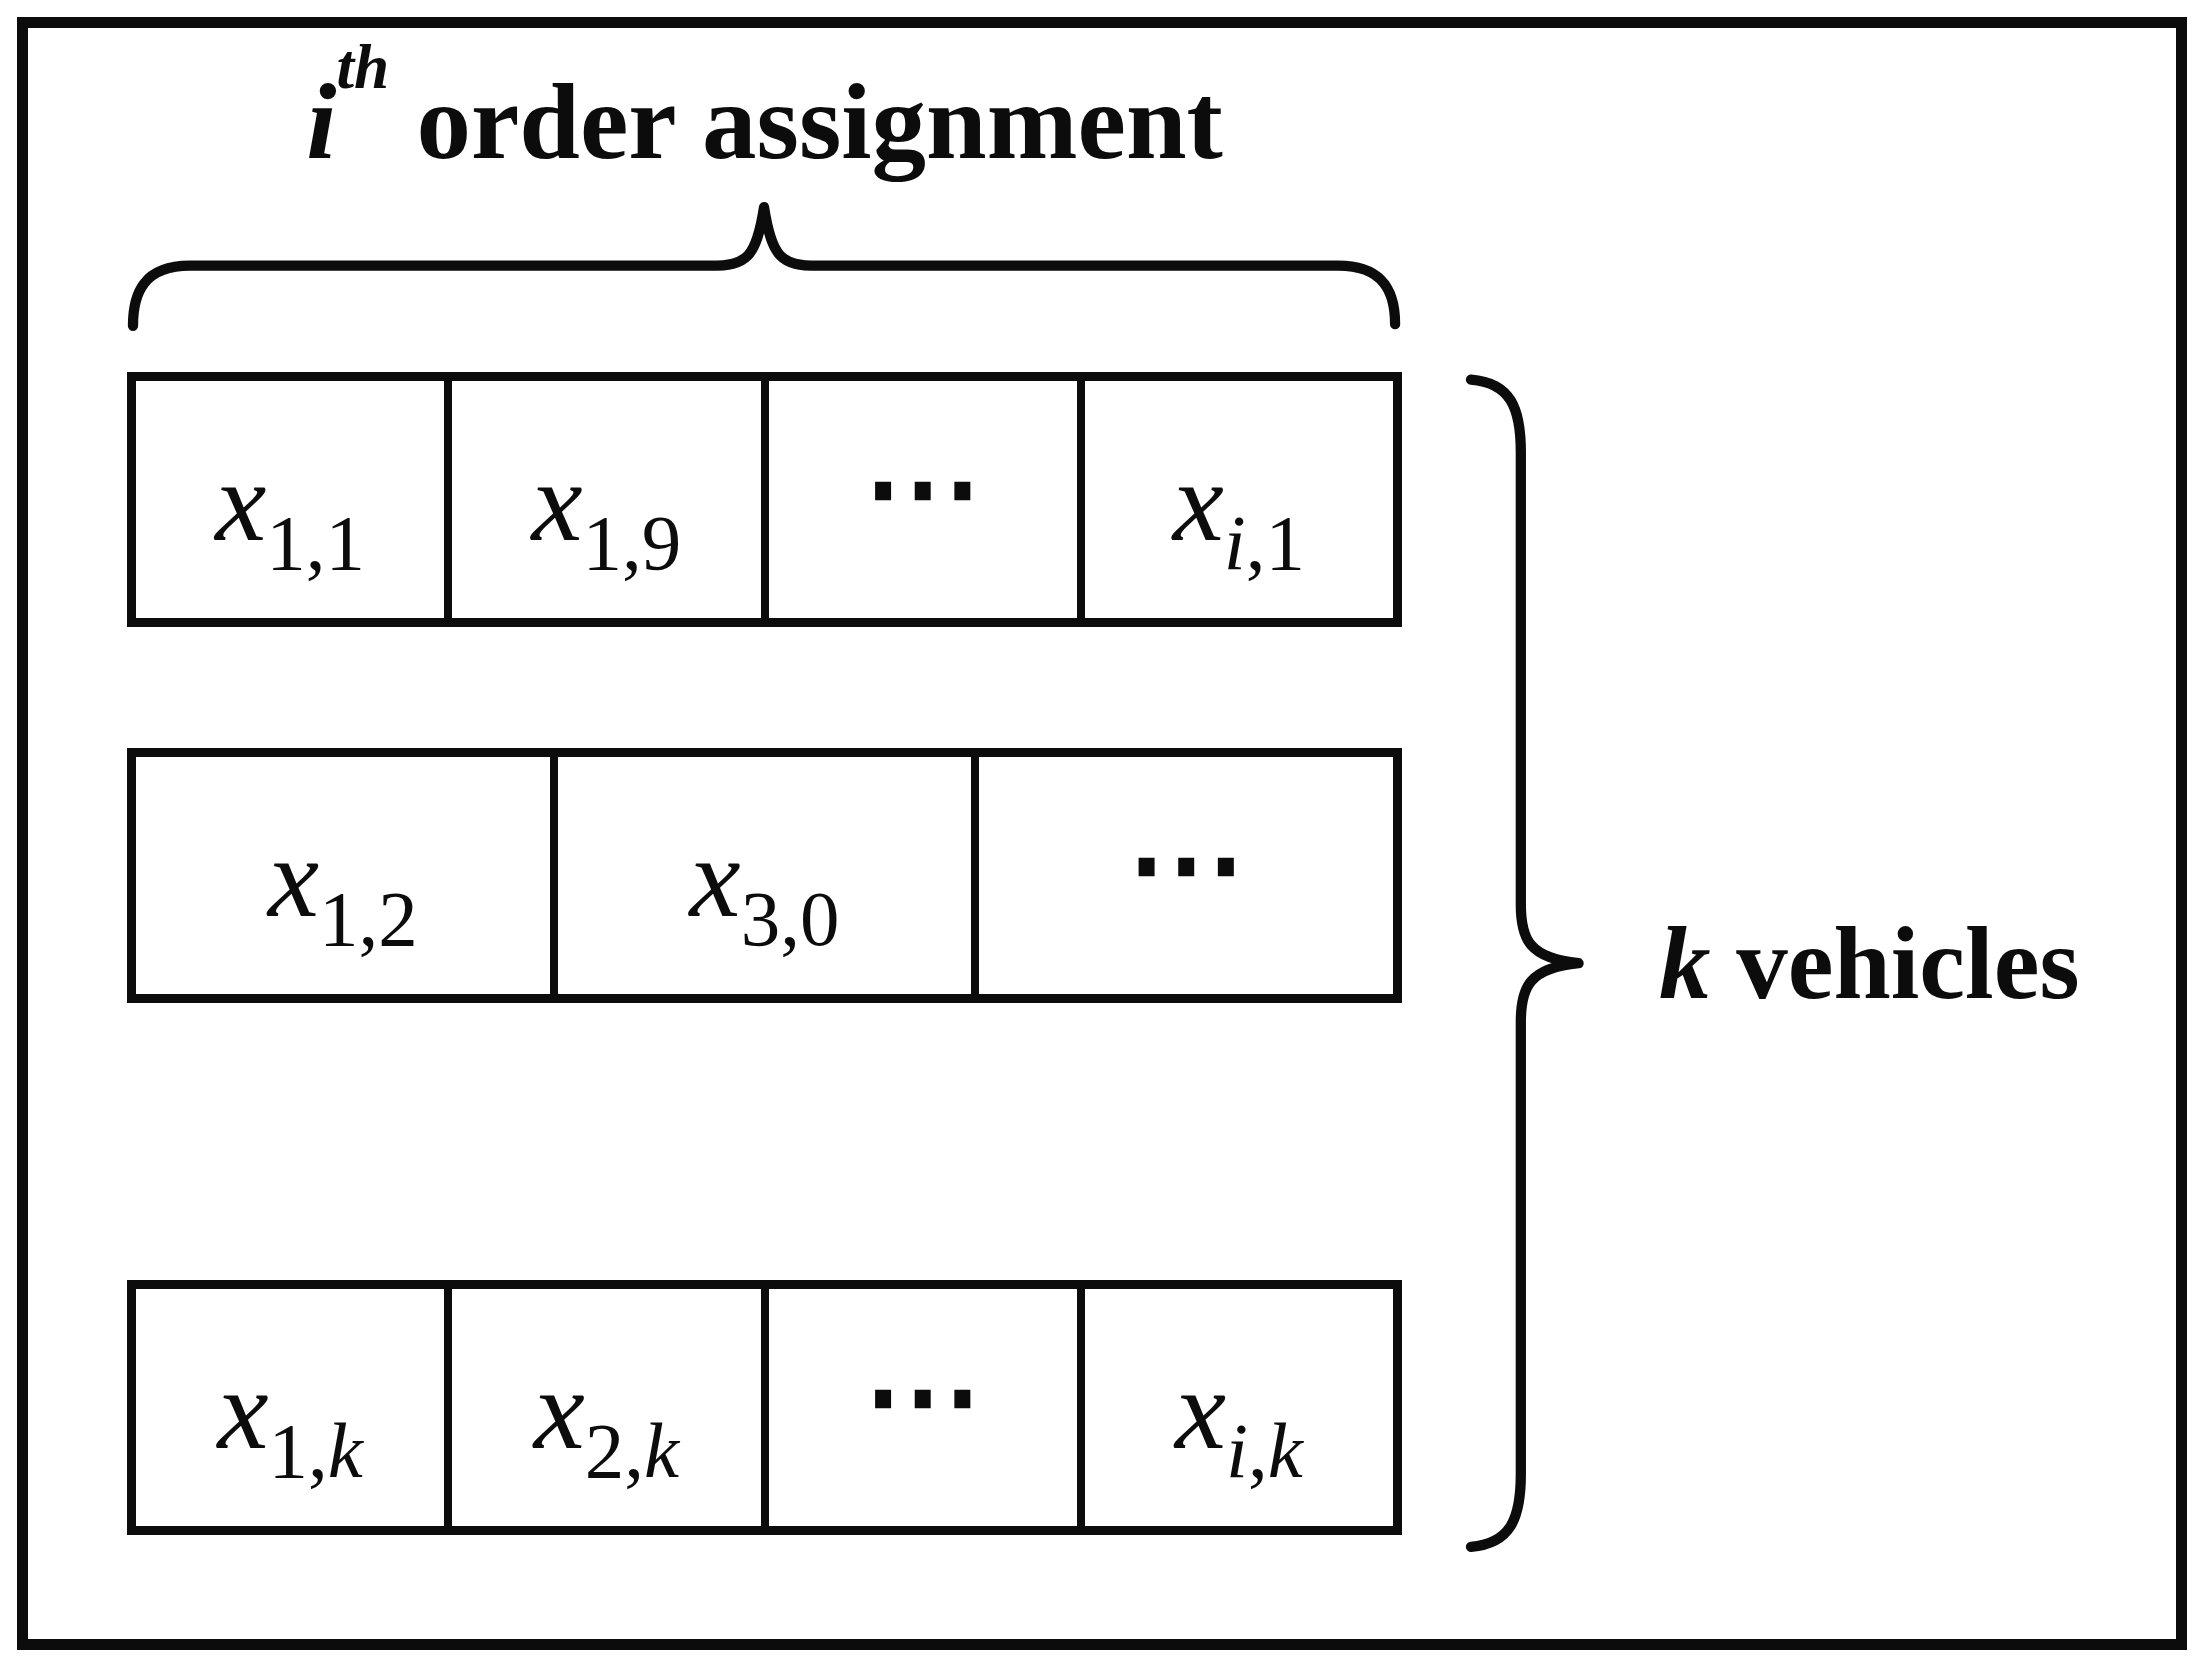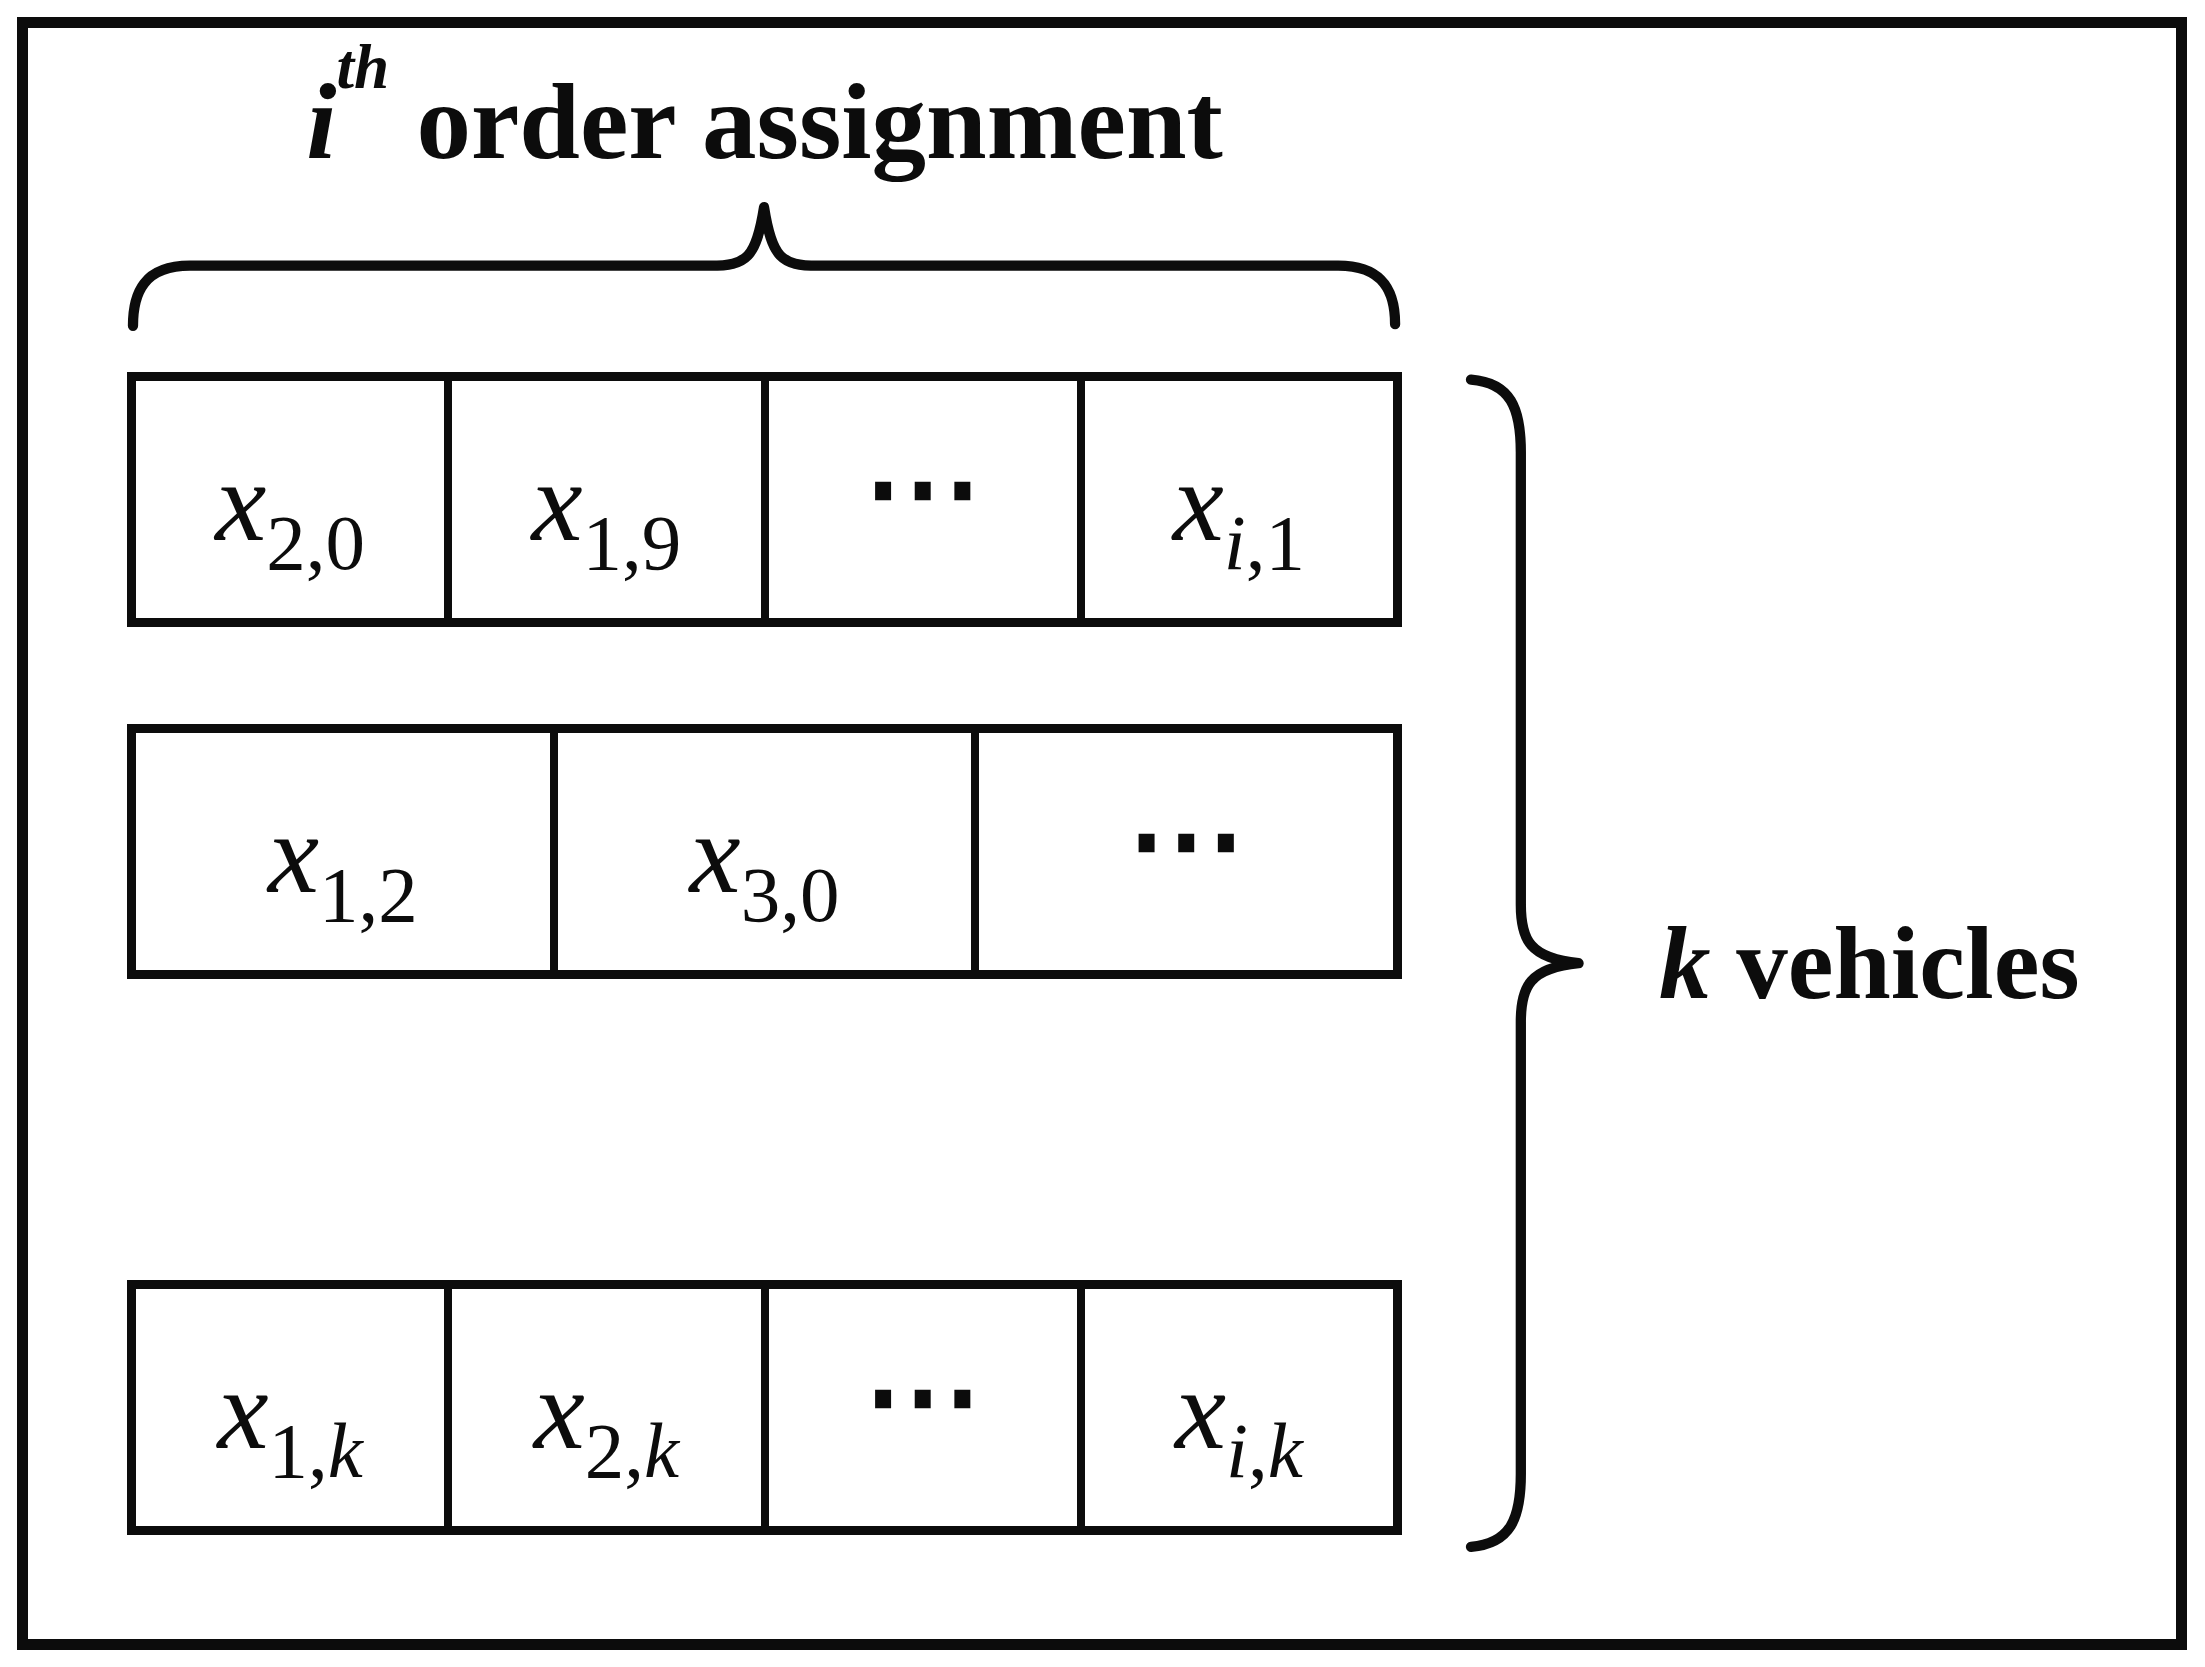--- a/index.html
+++ b/index.html
@@ -56,21 +56,21 @@
   }
 
   .vrow {
     position: absolute;
     left: 127px; width: 1275px; height: 255px;
     border: 9.5px solid var(--ink);
     display: flex;
     background: var(--paper);
   }
   .row-1 { top: 372px; }
-  .row-2 { top: 724px; text-align: right; }
+  .row-2 { top: 748px; text-align: right; }
   .row-k { top: 1280px; justify-content: center; }
 
   .cell {
     flex: 1 1 0;
     border-left: 8px solid var(--ink);
     display: flex;
     align-items: center;
     justify-content: center;
     overflow: visible;
   }
@@ -119,21 +119,21 @@
 
   <div class="title"><span class="var">i</span><sup class="ord">th</sup><span> order assignment</span></div>
 
   <svg class="braces" viewBox="0 0 2788 2108" xmlns="http://www.w3.org/2000/svg">
     <path d="M 168 412 C 168 370, 182 336, 240 336 L 898 336 C 944 336, 956 326, 966 262 C 976 326, 988 336, 1034 336 L 1692 336 C 1750 336, 1764 370, 1764 410"></path>
     <path d="M 1860 480 C 1910 484, 1923 516, 1923 572 L 1923 1144 C 1923 1188, 1934 1212, 1996 1218 C 1934 1224, 1923 1248, 1923 1292 L 1923 1864 C 1923 1920, 1910 1952, 1860 1956"></path>
   </svg>
 
   <div class="vrow row-1">
     <div class="cell">
-        <span class="math"><span class="base">x</span><span class="sub lead"></span><span class="sub mid">2,0</span><span class="sub tail"></span></span>
+        <span class="math"><span class="base">x</span><span class="sub lead"></span><span class="sub mid">1,1</span><span class="sub tail"></span></span>
       </div>
     <div class="cell">
         <span class="math"><span class="base">x</span><span class="sub lead"></span><span class="sub mid">1,9</span><span class="sub tail"></span></span>
       </div>
     <div class="cell dots">
         <span class="math"><span class="base">⋯</span></span>
       </div>
     <div class="cell">
         <span class="math"><span class="base">x</span><span class="sub lead">i</span><span class="sub mid">,1</span><span class="sub tail"></span></span>
       </div>

